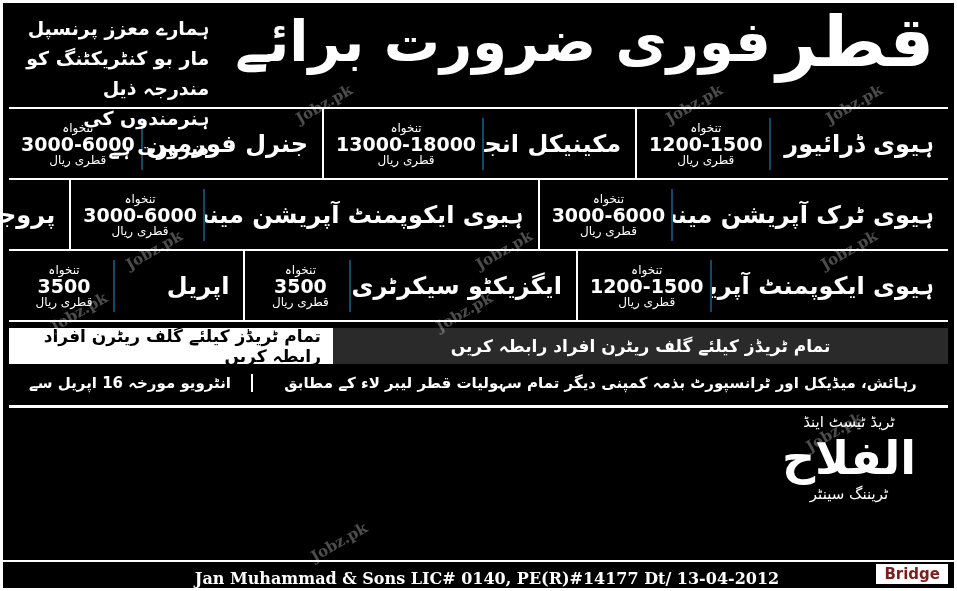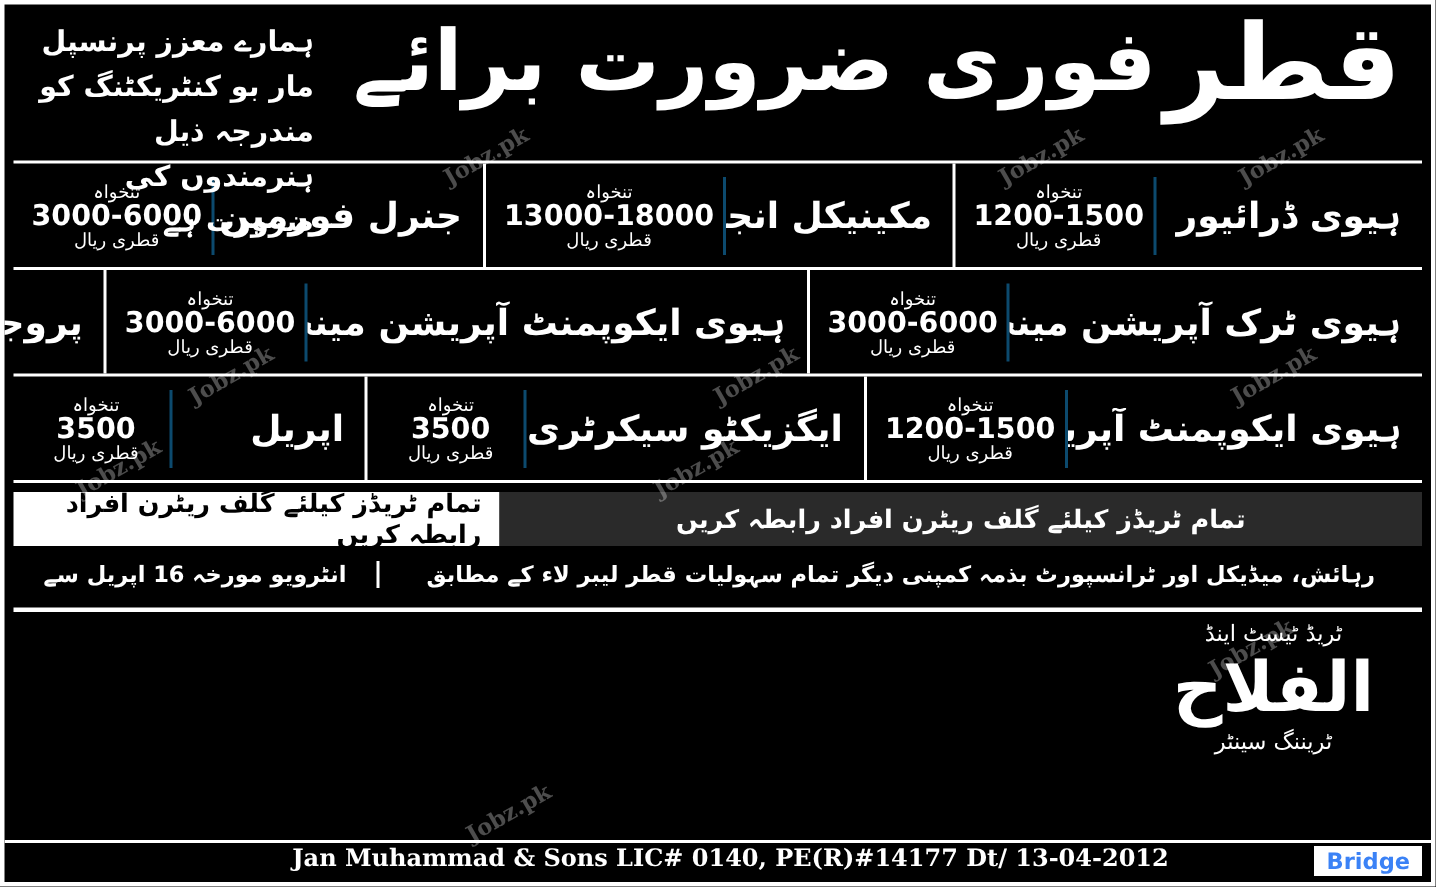--- a/index.html
+++ b/index.html
@@ -235,34 +235,34 @@
   }
 
   
   .licence {
     position: absolute;
     left: 0;
     right: 0;
     bottom: 0;
     height: 26px;
     display: flex;
-    align-items: flex-start;
+    align-items: flex-end;
     justify-content: center;
     border-top: 2px solid #ffffff;
     font-size: 16px;
     font-weight: bold;
     font-family: "DejaVu Serif", "Liberation Serif", serif;
     padding-left: 17px;
   }
   .bridge {
     position: absolute;
     right: 6px;
     top: 2px;
     background: #ffffff;
-    color: #3b82f6;
+    color: #7f1d1d;
     font-size: 15px;
     font-weight: bold;
     padding: 1px 8px;
     font-family: "DejaVu Sans", "Liberation Sans", sans-serif;
   }
 
   
   .wm {
     position: absolute;
     color: rgba(255,255,255,0.30);

